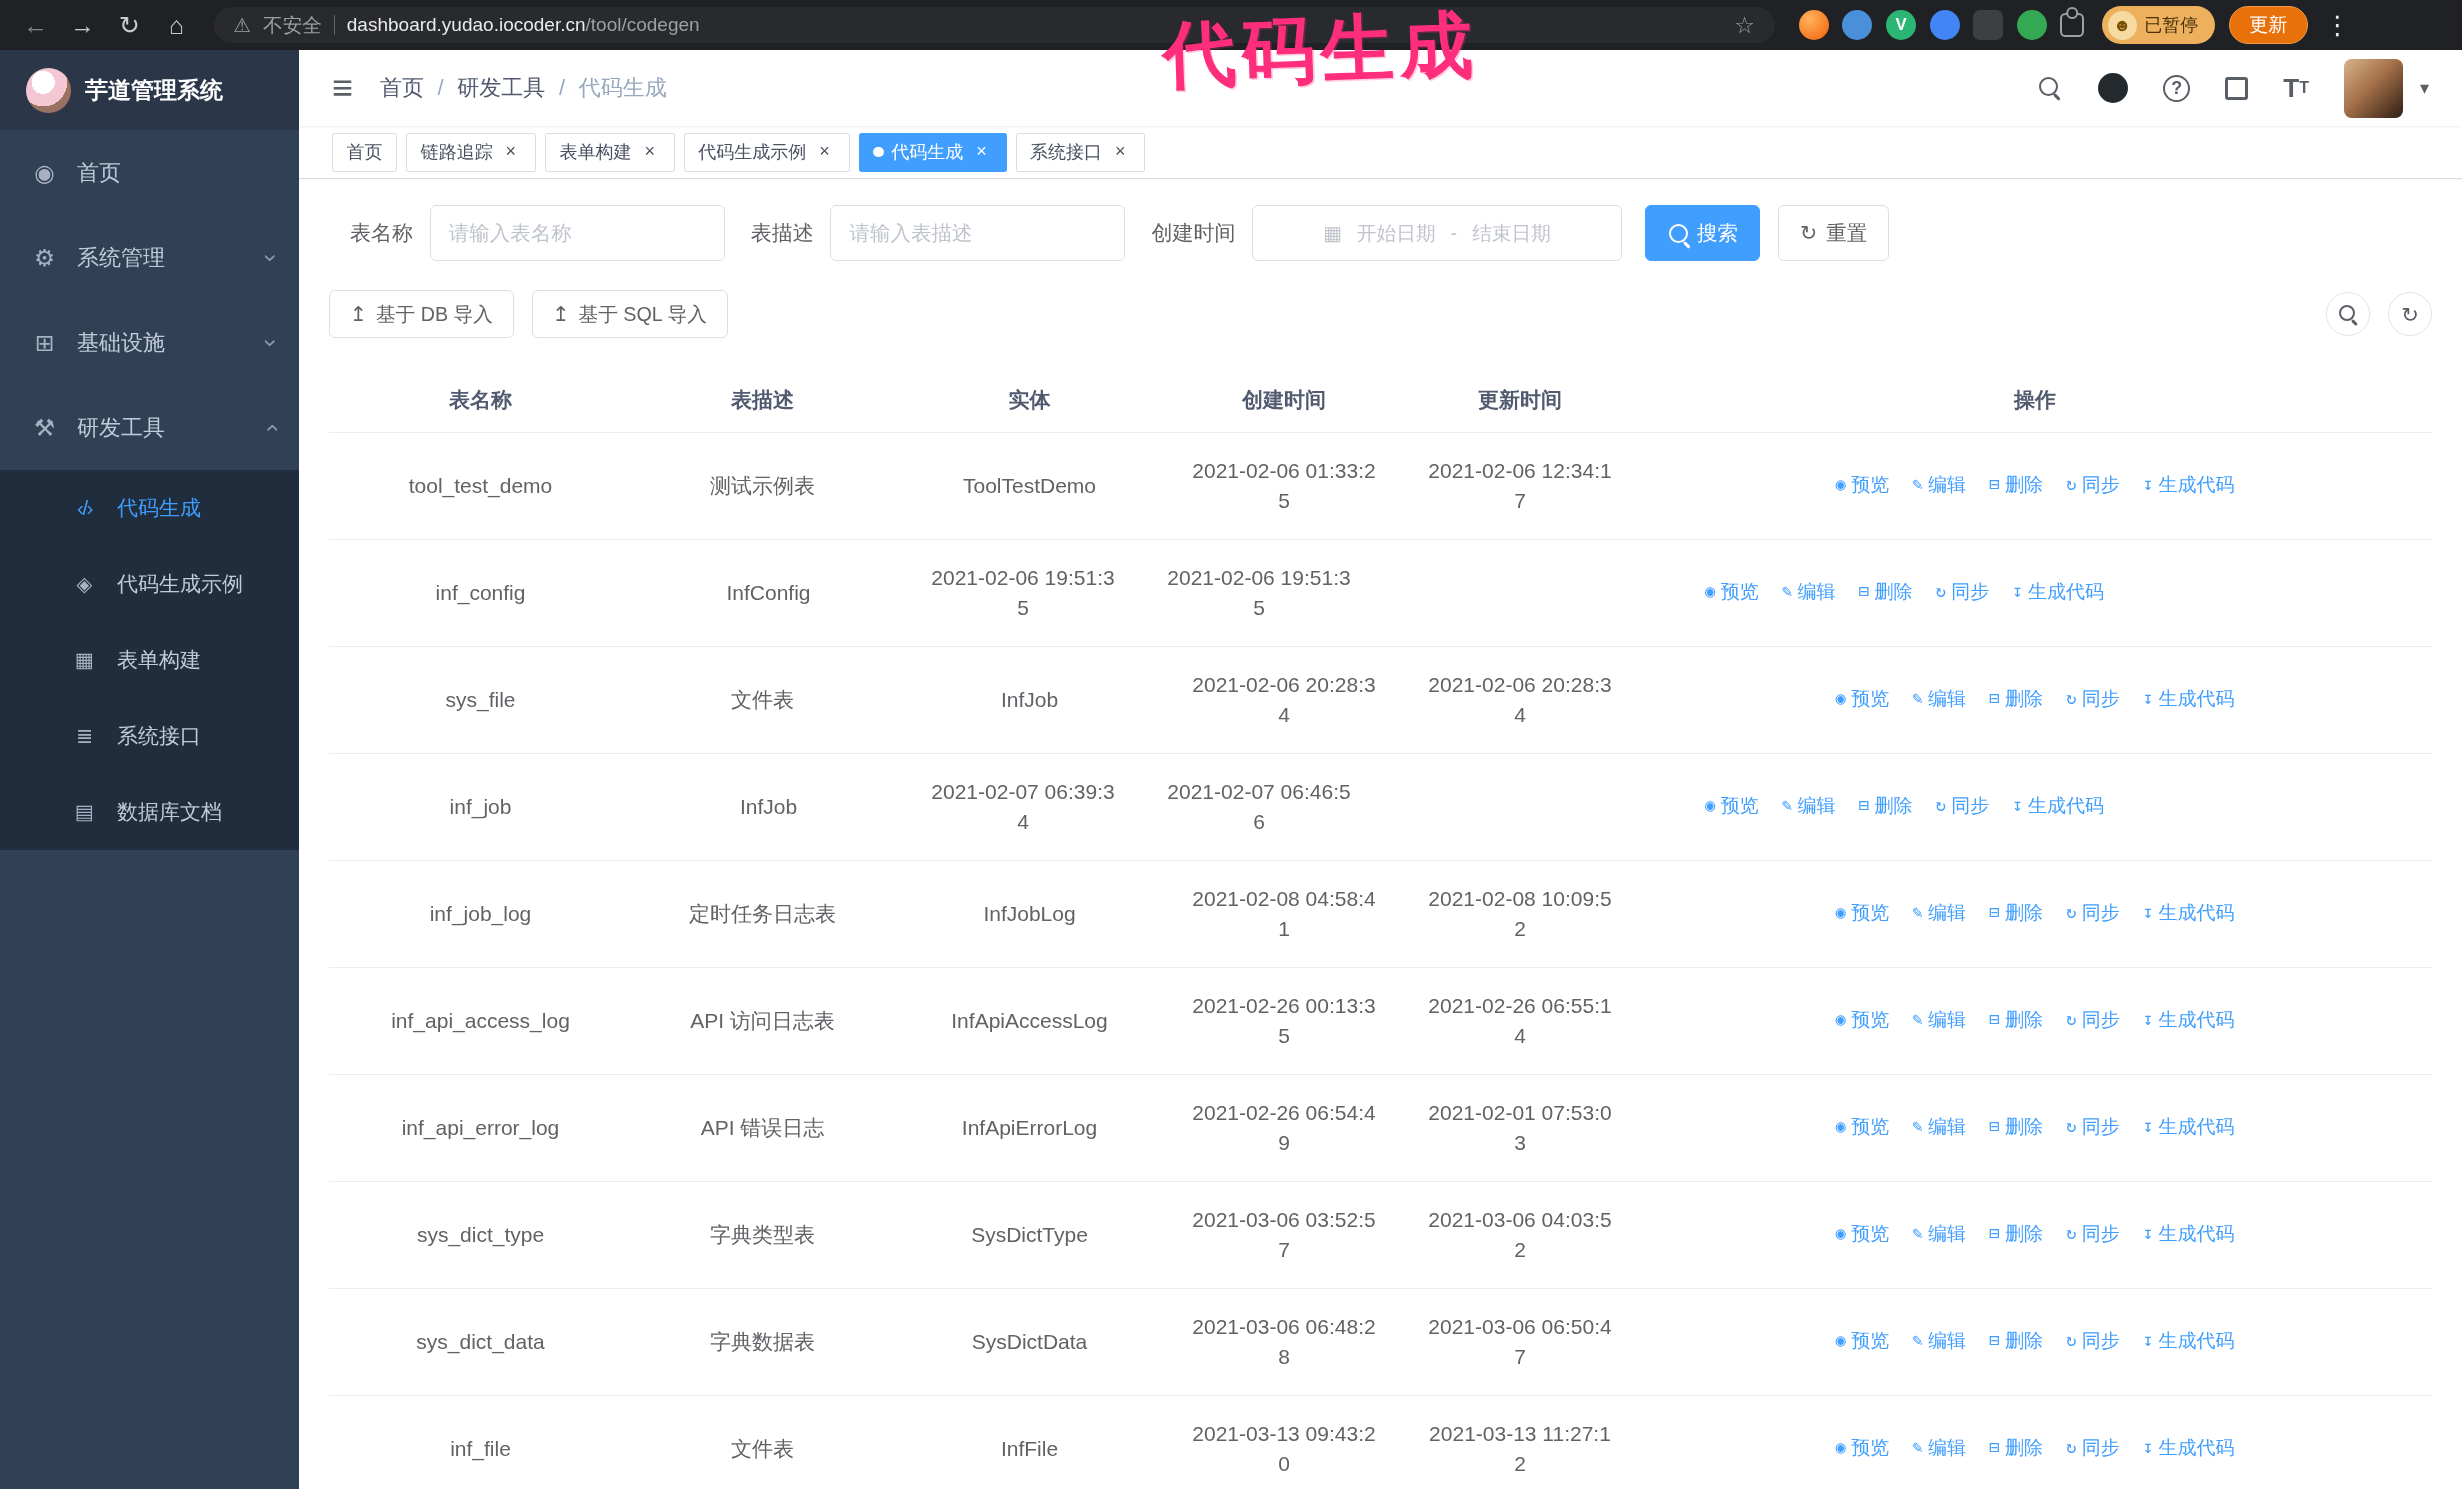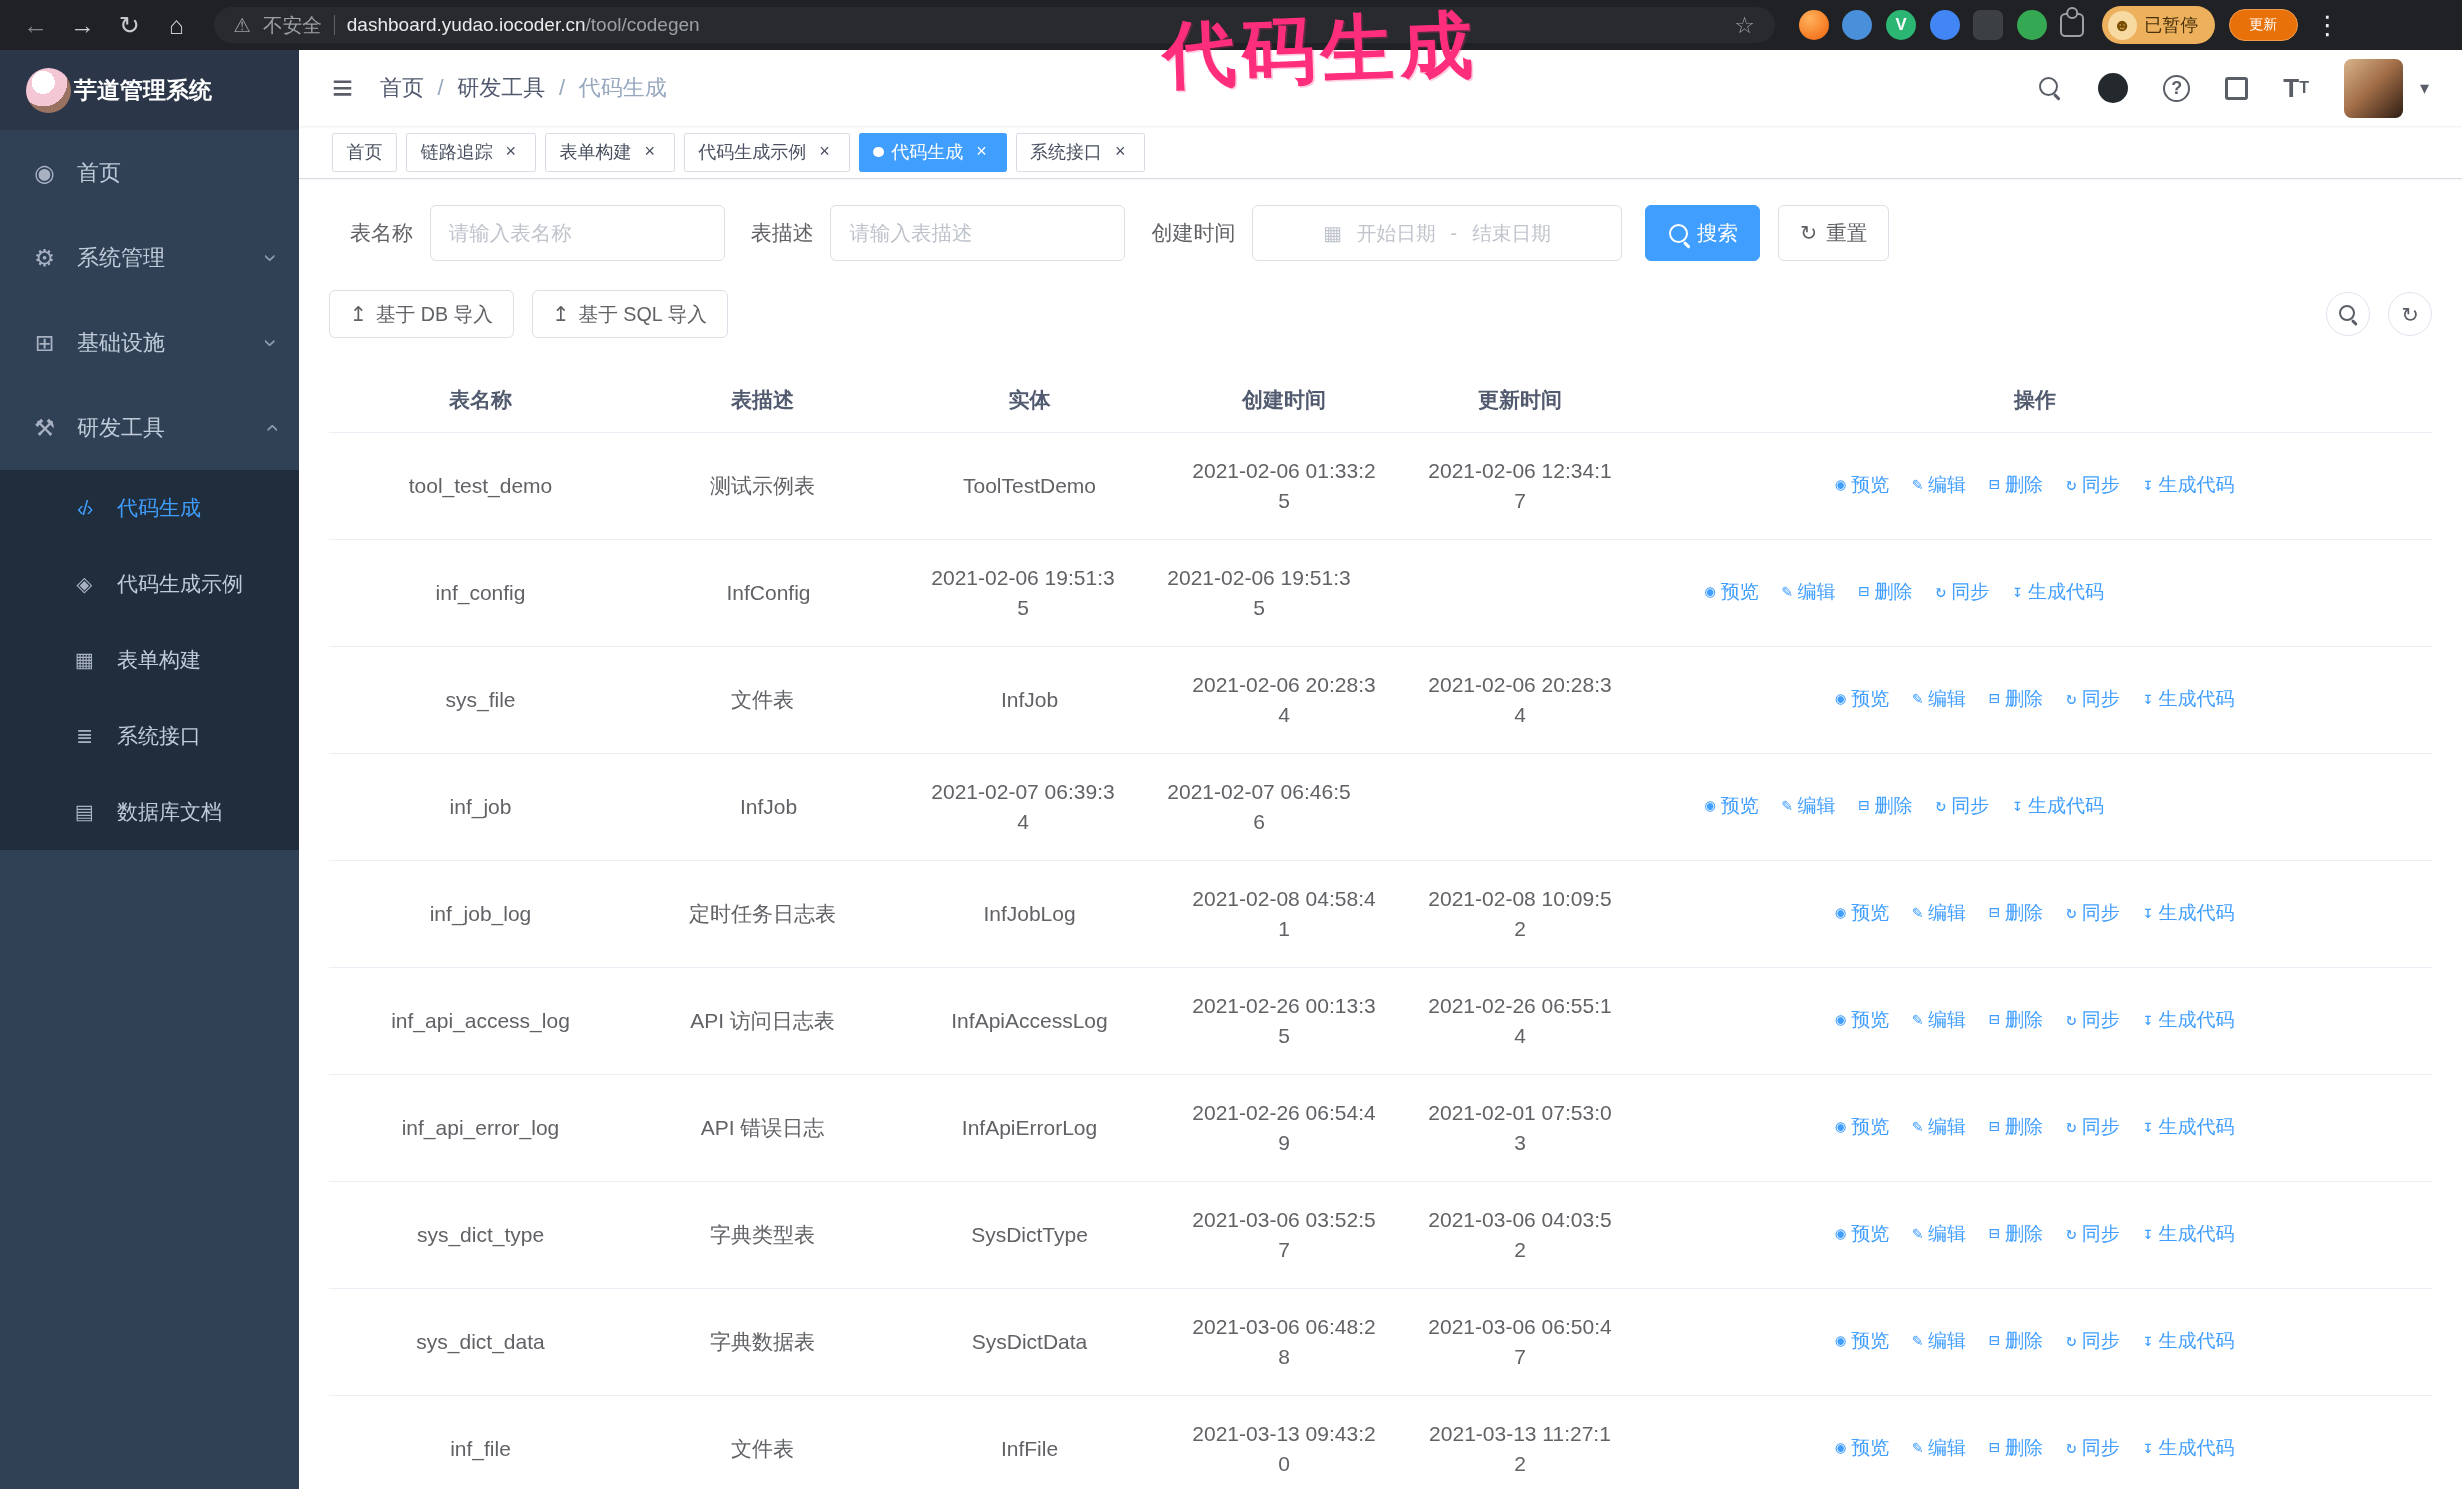--- a/index.html
+++ b/index.html
@@ -25,32 +25,32 @@
   .e1{background:radial-gradient(circle at 35% 30%,#ffb35c,#f2600a);}
   .e2{background:#4a8fd9;}
   .e3{background:#2bb673;}
   .e4{background:#4285f4;}
   .e5{background:#3c4043;border-radius:6.8px;}
   .e6{background:#34a853;}
   .puzzle{width:24px;height:24px;border:2.3px solid #9aa0a6;border-radius:5.3px;position:relative;flex:0 0 auto;}
   .puzzle::before{content:"";position:absolute;top:-7.6px;left:50%;transform:translateX(-50%);width:7.6px;height:7.6px;border-radius:50%;background:#202124;border:2.3px solid #9aa0a6;}
   .profile-chip{height:38px;border-radius:19px;background:#edb15e;display:flex;align-items:center;gap:7.6px;padding:0 16.7px 0 5.3px;color:#49300a;font-size:18px;flex:0 0 auto;margin-left:4.5px;}
   .chip-face{width:29px;height:29px;border-radius:50%;background:#f7d9a2;display:flex;align-items:center;justify-content:center;font-size:17.4px;color:#7a4f00;}
-  .update-btn{height:32px;border-radius:19px;background:#e8710a;border:0.8px solid #f09a4d;color:#fff;font-size:14px;padding:0 19.7px;display:flex;align-items:center;flex:0 0 auto;margin-left:7.6px;}
+  .update-btn{height:38px;border-radius:19px;background:#e8710a;border:0.8px solid #f09a4d;color:#fff;font-size:19px;padding:0 19.7px;display:flex;align-items:center;flex:0 0 auto;margin-left:7.6px;}
   .menu-dots{font-size:26px;color:#e8eaed;margin-left:10.6px;}
 
   
   .annotation{position:absolute;top:1.5px;left:1163px;z-index:60;font-size:73px;font-weight:700;
     color:#ff2e7c;letter-spacing:6px;transform:rotate(-2deg);font-family:"DejaVu Sans",sans-serif;
     text-shadow:1.5px 1.5px 0 rgba(255,46,124,.25);pointer-events:none;}
 
   
   .app{display:flex;height:1440px;}
   .sidebar{width:299px;flex:0 0 auto;background:#304156;display:flex;flex-direction:column;}
-  .logo{height:80px;display:flex;align-items:center;gap:3px;padding-left:26px;background:#2b3649;}
+  .logo{height:80px;display:flex;align-items:center;gap:14px;padding-left:26px;background:#2b3649;}
   .logo-avatar{width:45px;height:45px;border-radius:50%;flex:0 0 auto;
     background:radial-gradient(circle at 38% 32%,#ffffff 0 28%,#f3c7d4 28% 58%,#9a7261 58% 100%);}
   .logo-title{color:#fff;font-size:23px;font-weight:600;white-space:nowrap;}
   .menu-item{height:85px;display:flex;align-items:center;padding:0 27px;position:relative;font-size:22px;color:#bfcbd9;cursor:pointer;}
   .micon{width:35px;font-size:23.5px;color:#a7b1c2;margin-right:15px;text-align:center;flex:0 0 auto;}
   .chev{position:absolute;right:24px;font-size:24px;color:#8f9bb0;transform:rotate(90deg);line-height:1;}
   .chev.up{transform:rotate(-90deg);}
   .submenu{background:#1f2d3d;}
   .submenu-item{height:76px;display:flex;align-items:center;padding-left:67px;font-size:21px;color:#bfcbd9;cursor:pointer;}
   .submenu-item .micon{font-size:20.5px;}

